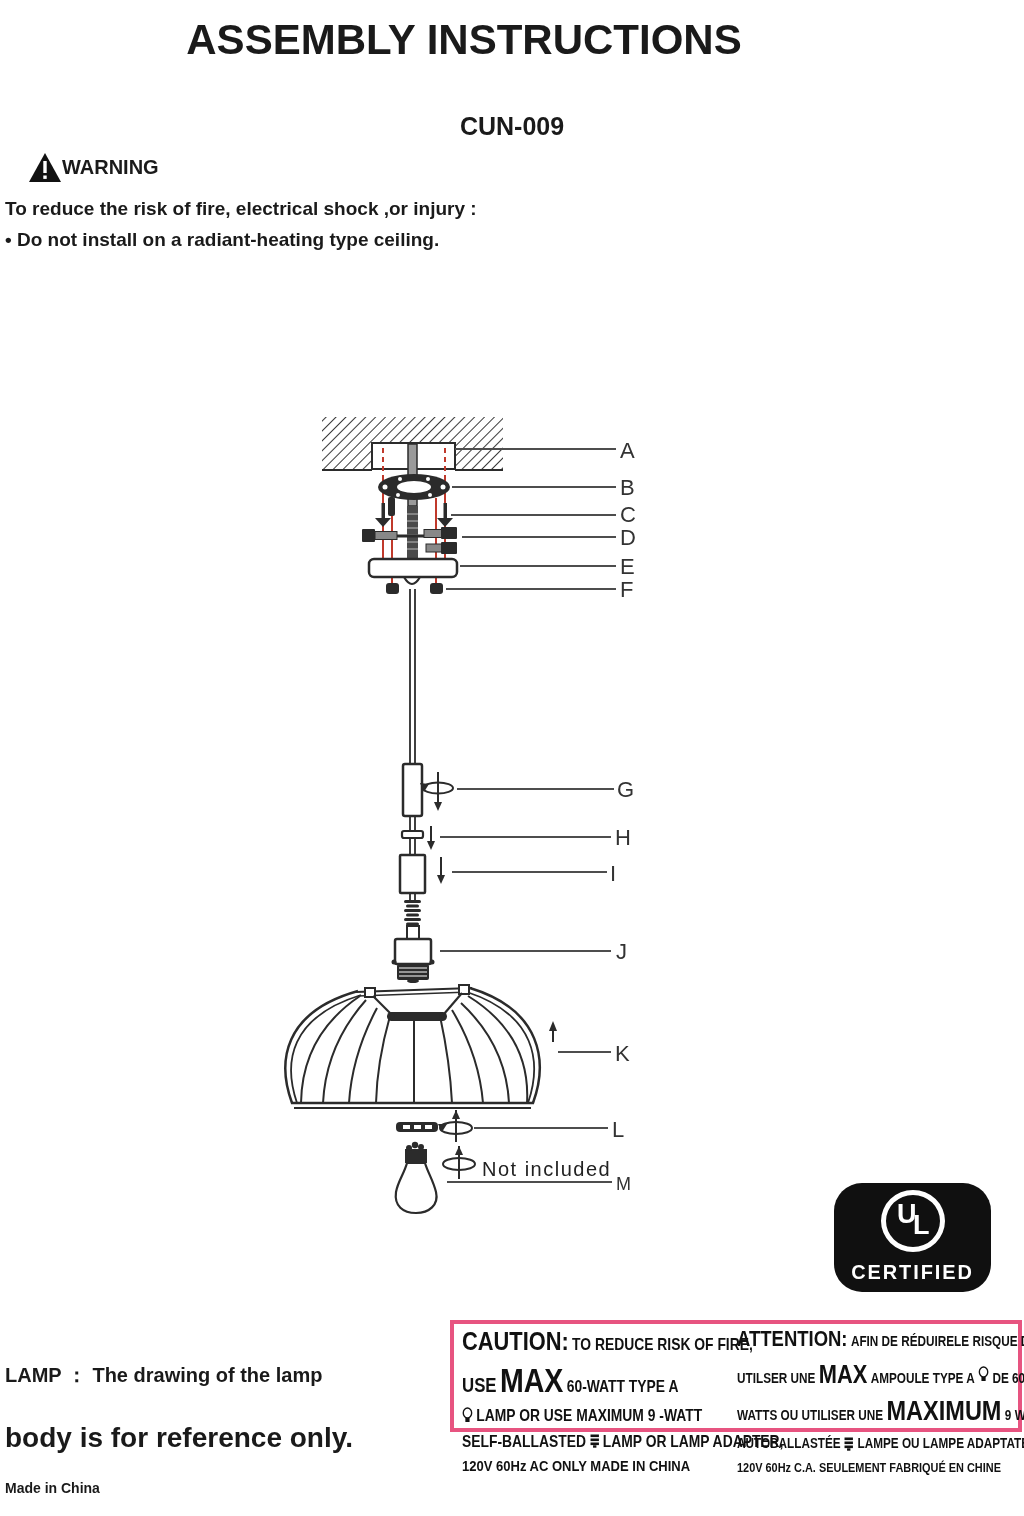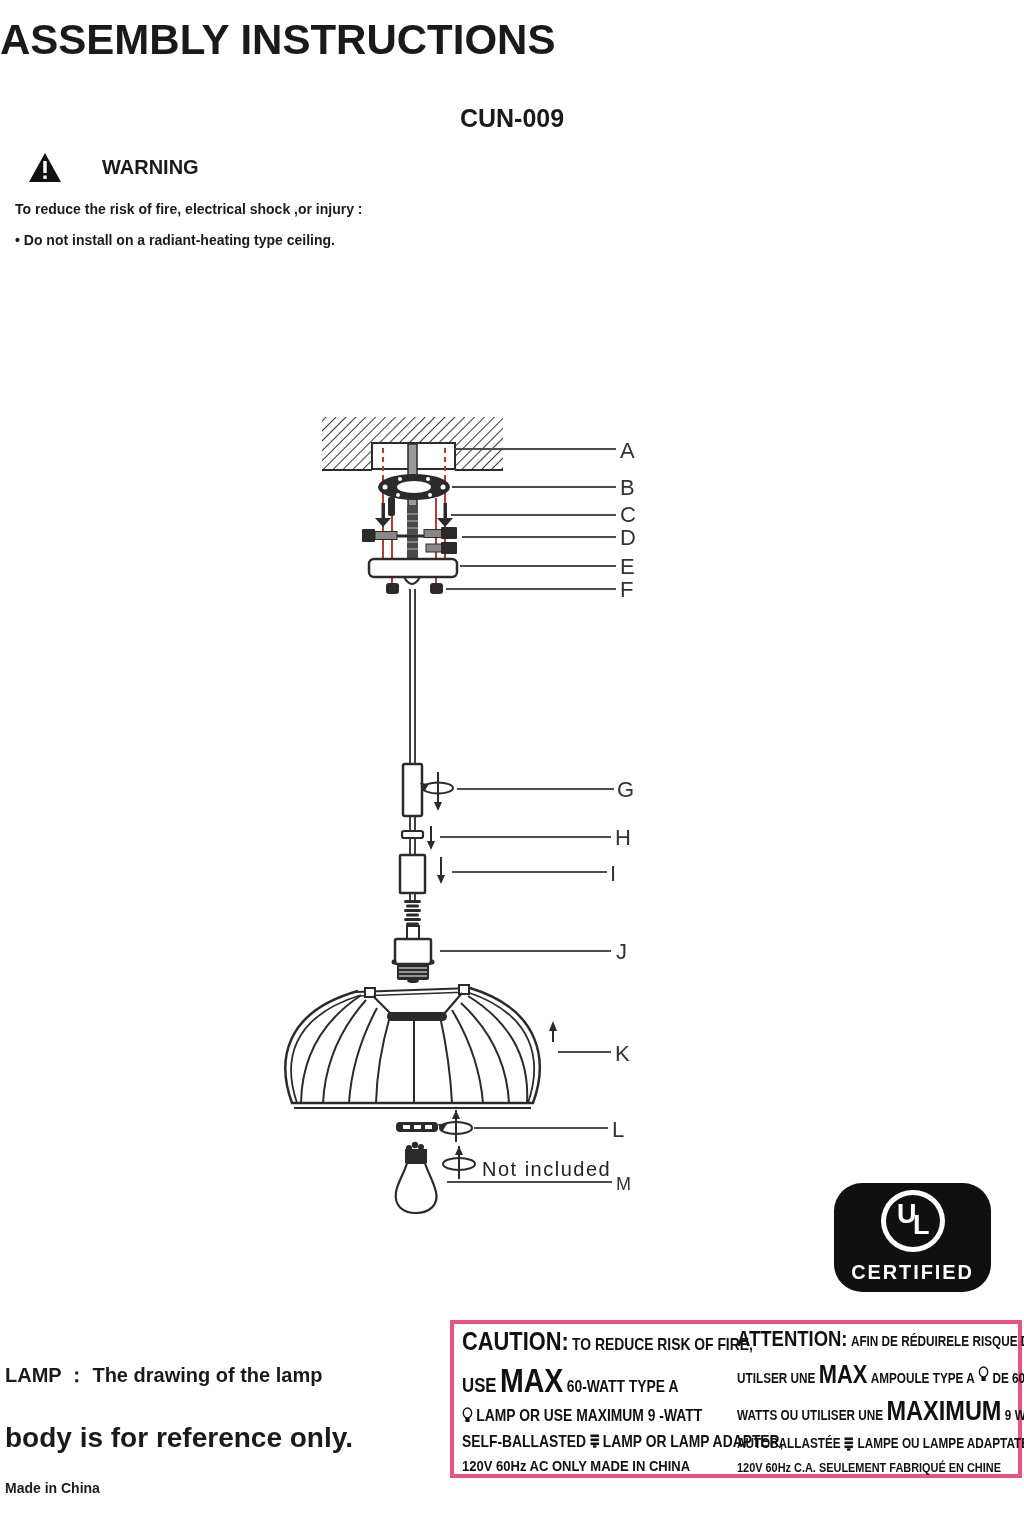--- a/index.html
+++ b/index.html
@@ -2,35 +2,35 @@
 <html><head>
 <meta charset="utf-8">
 <style>
   html,body{margin:0;padding:0;}
   body{
     width:1024px;height:1516px;position:relative;background:#ffffff;
     font-family:"Liberation Sans", sans-serif;color:#1a1a1a;overflow:hidden;
   }
   .abs{position:absolute;}
   
-  #title{top:16px;left:0;width:928px;font-size:42px;font-weight:bold;letter-spacing:0;}
-  #model{top:104px;left:0;width:1024px;text-align:center;font-size:25px;font-weight:bold;}
-  
-  #warn-row{top:152px;left:28px;display:flex;align-items:center;gap:40px;}
+  #title{top:16px;left:0;width:928px;text-align:center;font-size:42px;font-weight:bold;letter-spacing:0;}
+  #model{top:112px;left:0;width:1024px;text-align:center;font-size:25px;font-weight:bold;}
+  
+  #warn-row{top:152px;left:28px;display:flex;align-items:center;}
   #warn-heading{font-size:20px;font-weight:bold;}
-  #warn-lines{top:194px;left:15px;width:1010px;font-size:14px;font-weight:bold;line-height:30.5px;}
+  #warn-lines{top:194px;left:5px;width:1010px;font-size:19px;font-weight:bold;line-height:30.5px;}
   
   #ul-badge{left:834px;top:1183px;width:157px;height:109px;background:#101010;border-radius:28px;}
   #ul-circle{position:absolute;left:47px;top:7px;width:54px;height:52px;border:5px solid #ffffff;border-radius:50%;}
   #ul-u{position:absolute;left:11px;top:4px;color:#fff;font-weight:bold;font-size:27px;}
   #ul-l{position:absolute;left:27px;top:15px;color:#fff;font-weight:bold;font-size:27px;}
   #ul-certified{position:absolute;left:0;bottom:8px;width:100%;text-align:center;color:#fff;
     font-size:21px;font-weight:bold;letter-spacing:2px;transform:scaleX(.95);}
   
-  #caution-box{left:450px;top:1320px;width:572px;height:158px;border:4px solid #e75480;background:#fff;box-sizing:border-box;}
+  #caution-box{left:450px;top:1320px;width:572px;height:112px;border:4px solid #e75480;background:#fff;box-sizing:border-box;}
   .cb-col{position:absolute;top:4px;height:146px;display:flex;flex-direction:column;justify-content:space-between;
     transform:scaleX(.84);transform-origin:left top;font-weight:bold;color:#111;}
   #cb-en{left:8px;width:335px;}
   #cb-fr{left:283px;width:348px;}
   .cb-line{display:flex;align-items:baseline;gap:4px;white-space:nowrap;line-height:1.02;}
   .h-en{font-size:26px;} .t-en{font-size:16.5px;} .max-en{font-size:34px;} .use-en{font-size:20px;} .s-en{font-size:15.5px;}
   .h-fr{font-size:22px;} .t-fr{font-size:14px;} .max-fr{font-size:26px;} .maxi-fr{font-size:28px;} .s-fr{font-size:13px;}
   .cb-icon{align-self:center;flex:0 0 auto;}
   
   #note1{left:5px;top:1362px;font-size:20px;font-weight:bold;}

